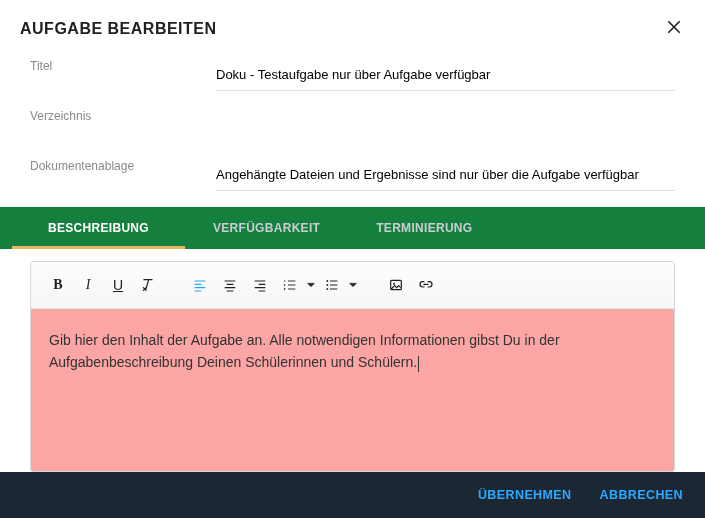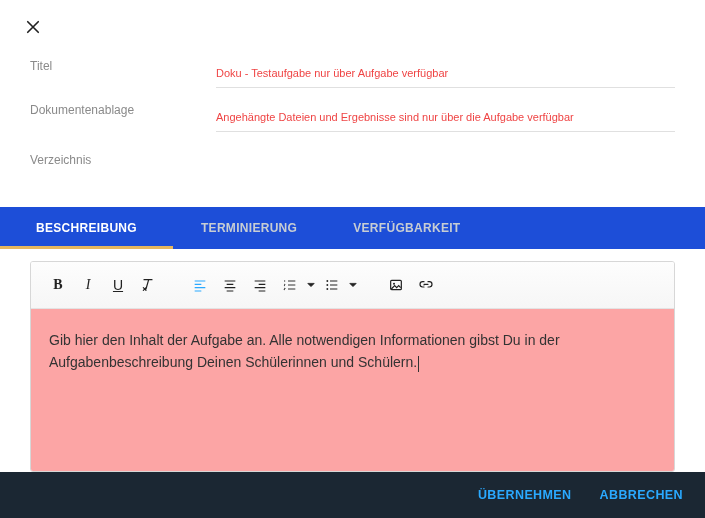--- a/index.html
+++ b/index.html
@@ -4,24 +4,24 @@
 <style>
   * { box-sizing: border-box; margin: 0; padding: 0; }
   html, body { width: 705px; height: 518px; font-family: Arial, Helvetica, sans-serif; background: #fff; }
   .dialog { width: 705px; height: 518px; display: flex; flex-direction: column; background: #fff; }
   .header { display: flex; align-items: center; justify-content: space-between; padding: 14px 18px 10px 20px; }
   .header-title { font-size: 16px; font-weight: 700; letter-spacing: 0.5px; color: #212121; }
   .close-icon { font-size: 20px; color: #212121; cursor: pointer; line-height: 1; padding: 4px; }
   .form { padding: 6px 30px 0 30px; }
   .form-row { display: flex; align-items: flex-start; min-height: 44px; }
   .form-label { width: 186px; font-size: 12px; color: #8a8a8a; }
-  .form-value { flex: 1; font-size: 11px; color: #ef4444; padding: 8px 0; border-bottom: 1px solid #e0e0e0; }
+  .form-value { flex: 1; font-size: 13px; color: #000000; padding: 8px 0; border-bottom: 1px solid #e0e0e0; }
   .form-row.last .form-value { border-bottom: none; }
   .form-row.verz { margin-top: 6px; margin-bottom: 6px; }
-  .tabs { display: flex; background: #1d4ed8; color: #fff; margin-top: 4px; }
+  .tabs { display: flex; background: #15803d; color: #fff; margin-top: 4px; padding-left: 12px; }
   .tab { flex: 0 0 auto; padding: 14px 30px; font-size: 12px; font-weight: 700; letter-spacing: 0.3px; color: #c7cdd3; cursor: pointer; text-align: center; position: relative; }
   .tab.t1 { padding-left: 36px; padding-right: 36px; }
   .tab.t2 { padding-left: 28px; padding-right: 28px; }
   .tab.t3 { padding-left: 28px; padding-right: 28px; }
   .tab.t4 { padding-left: 28px; padding-right: 28px; }
   .tab.active { color: #fff; }
   .tab.active::after { content: ""; position: absolute; left: 0; right: 0; bottom: 0; height: 3px; background: #e6b75e; }
   .editor-wrap { padding: 12px 30px 0 30px; flex: 1; display: flex; flex-direction: column; }
   .editor { border: 1px solid #d7d7d7; border-radius: 3px; background: #fff; flex: 1; display: flex; flex-direction: column; overflow: hidden; }
   .toolbar { display: flex; align-items: center; gap: 4px; padding: 10px 14px; border-bottom: 1px solid #e3e3e3; background: linear-gradient(#fdfdfd, #f6f6f6); }
@@ -37,46 +37,47 @@
   .caret { display: inline-block; width: 1px; height: 16px; background: #333; vertical-align: middle; margin-left: 1px; }
   .footer { background: #1b2733; display: flex; justify-content: flex-end; align-items: center; padding: 16px 22px; gap: 28px; }
   .fbtn { color: #2aa9ff; font-size: 12.5px; font-weight: 700; letter-spacing: 0.4px; cursor: pointer; }
 </style>
 </head>
 <body>
 
 <div class="dialog">
 
   <div class="header">
+    <div class="header-title">AUFGABE BEARBEITEN</div>
     <div class="close-icon">
       <svg viewBox="0 0 24 24" width="18" height="18">
           <path d="M5 5 L19 19 M19 5 L5 19" stroke="#212121" stroke-width="2.2" fill="none" stroke-linecap="round"></path>
         </svg>
     </div>
   </div>
 
   <div class="form">
     <div class="form-row">
       <div class="form-label">Titel</div>
       <div class="form-value">Doku - Testaufgabe nur über Aufgabe verfügbar</div>
     </div>
+    <div class="form-row verz last">
+      <div class="form-label">Verzeichnis</div>
+      <div class="form-value" style="border-bottom:none"></div>
+    </div>
     <div class="form-row">
       <div class="form-label">Dokumentenablage</div>
       <div class="form-value">Angehängte Dateien und Ergebnisse sind nur über die Aufgabe verfügbar</div>
-    </div>
-    <div class="form-row verz last">
-      <div class="form-label">Verzeichnis</div>
-      <div class="form-value" style="border-bottom:none"></div>
     </div>
   </div>
 
   <div class="tabs">
     <div class="tab t1 active">BESCHREIBUNG</div>
+    <div class="tab t3">VERFÜGBARKEIT</div>
     <div class="tab t2">TERMINIERUNG</div>
-    <div class="tab t3">VERFÜGBARKEIT</div>
   </div>
 
   <div class="editor-wrap">
     <div class="editor">
       <div class="toolbar">
         <span class="tbtn">
             <span class="bold">B</span>
           </span>
         <span class="tbtn">
             <span class="ital">I</span>

